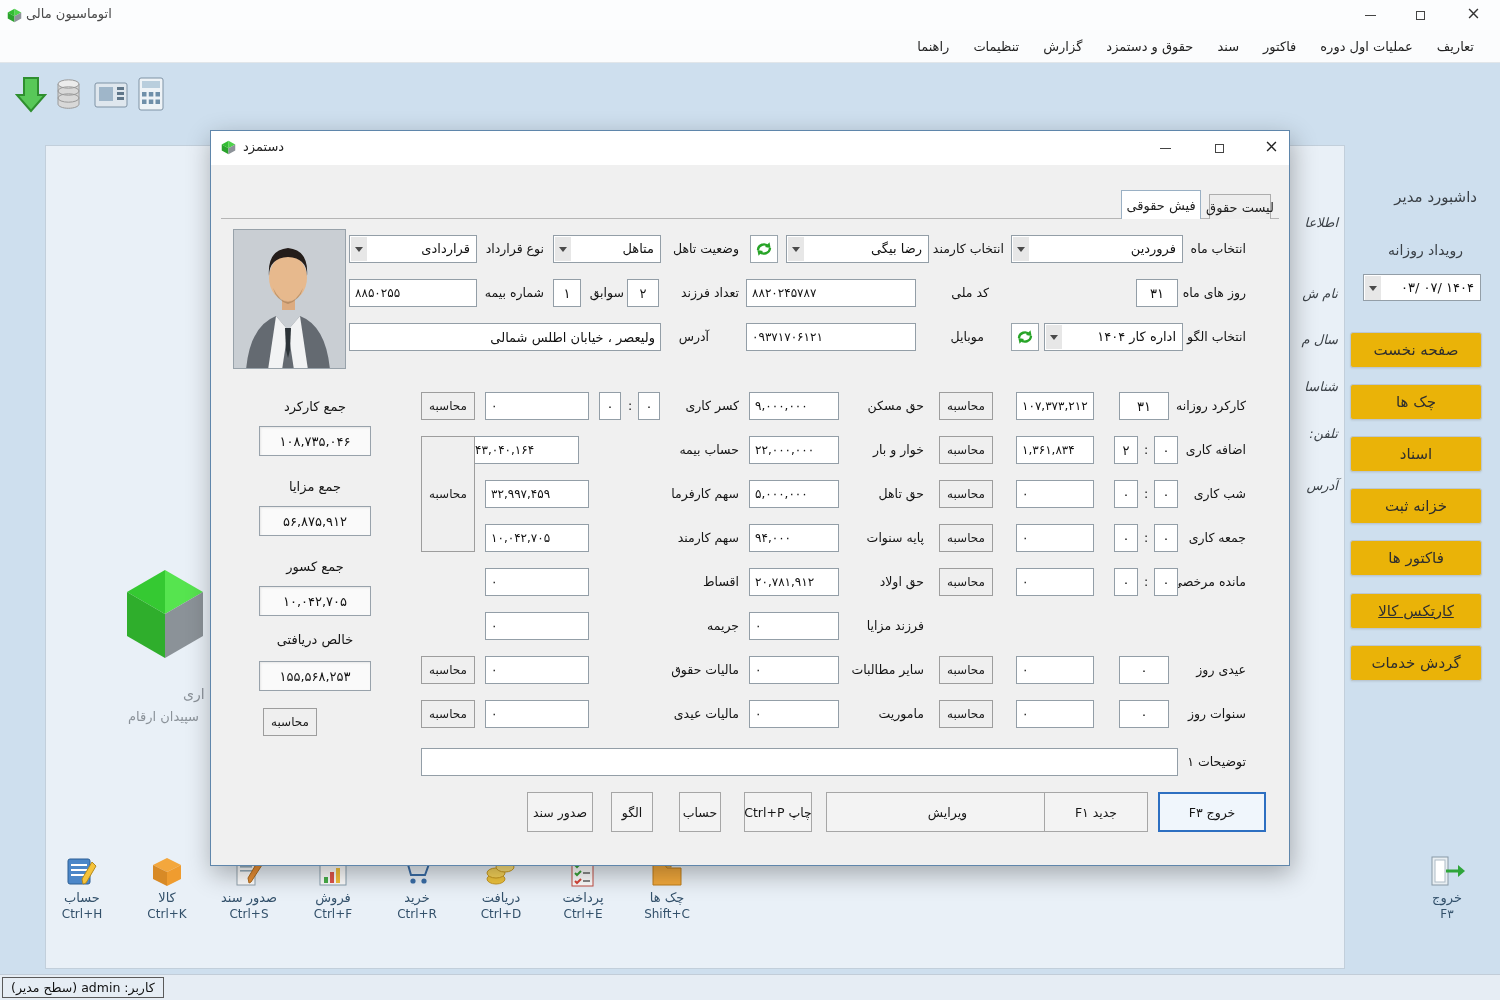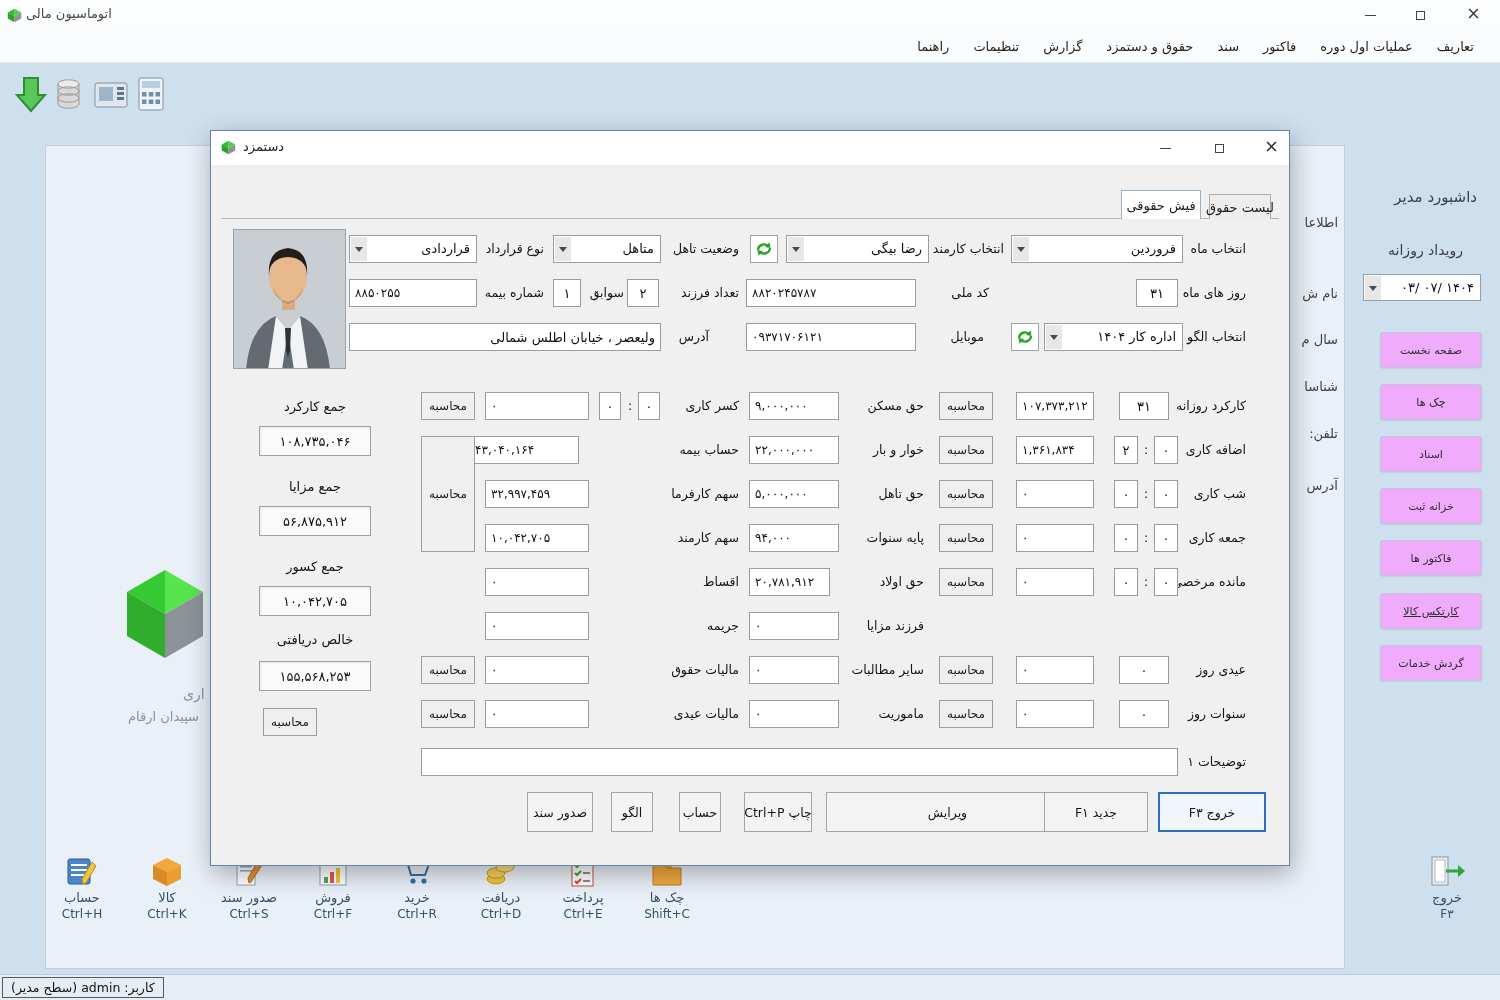--- a/index.html
+++ b/index.html
@@ -9,25 +9,25 @@
 #titlebar{position:absolute;left:0;top:0;width:1500px;height:30px;background:#fcfdfe;}
 #apptitle{position:absolute;left:26px;top:6px;font-size:13px;color:#4a4a4a;}
 .winctl{position:absolute;top:4px;width:34px;height:22px;text-align:center;color:#333;font-size:13px;line-height:22px;}
 .boxglyph{display:inline-block;width:9px;height:9px;border:1px solid #444;vertical-align:middle;}
 .minglyph{display:inline-block;width:11px;height:1px;background:#444;vertical-align:middle;}
 #menubar{position:absolute;left:0;top:30px;width:1500px;height:33px;background:#fbfcfd;border-bottom:1px solid #e1e6ea;display:flex;align-items:center;padding:0 14px;}
 .menu-item{padding:0 12px;font-size:13px;color:#1f1f1f;line-height:33px;white-space:nowrap;}
 .toolbtn{position:absolute;display:flex;align-items:center;justify-content:center;}
 
 #main-panel{position:absolute;left:45px;top:145px;width:1300px;height:824px;background:#e9f0f7;border:1px solid #c2cfdb;z-index:1;}
-.cutlbl{position:absolute;font-size:13px;color:#3c4248;white-space:nowrap;z-index:2;}
+.cutlbl{position:absolute;font-size:13px;color:#3c4248;white-space:nowrap;z-index:2;font-style:italic;}
 .brandtxt{position:absolute;color:#8b9299;white-space:nowrap;z-index:2;}
 
 .side-title{position:absolute;font-size:15px;color:#3a4046;white-space:nowrap;z-index:3;}
-.sbtn{position:absolute;width:102px;height:36px;background:#f0abfc;border:1px solid #bcc7d1;border-radius:3px;font-size:11px;color:#2e2e2e;display:flex;align-items:center;justify-content:center;box-shadow:0 1px 2px rgba(0,0,0,.07);z-index:3;white-space:nowrap;}
+.sbtn{position:absolute;width:132px;height:36px;background:#eab308;border:1px solid #bcc7d1;border-radius:3px;font-size:15px;color:#2e2e2e;display:flex;align-items:center;justify-content:center;box-shadow:0 1px 2px rgba(0,0,0,.07);z-index:3;white-space:nowrap;}
 
 .fld{position:absolute;height:28px;background:#fff;border:1px solid #939ea7;font-size:13px;color:#101010;display:flex;align-items:center;padding:0 5px;overflow:hidden;white-space:nowrap;}
 .ltr{direction:ltr;justify-content:flex-start;font-size:12px;}
 .ctr{justify-content:center;padding:0 2px;}
 .dlbl{position:absolute;height:28px;line-height:28px;font-size:12.5px;color:#141414;white-space:nowrap;}
 .combo{position:absolute;height:28px;background:#fff;border:1px solid #939ea7;}
 .combo .txt{position:absolute;left:20px;right:6px;top:0;height:26px;line-height:26px;font-size:13px;color:#101010;white-space:nowrap;overflow:hidden;}
 .combo .arw{position:absolute;left:1px;top:1px;width:16px;height:24px;background:#e7e7e7;display:flex;align-items:center;justify-content:center;}
 .combo .arw::after{content:"";border-left:4px solid transparent;border-right:4px solid transparent;border-top:5px solid #4a4a4a;}
 .gbtn{position:absolute;background:#efefef;border:1px solid #9d9d9d;font-size:12px;color:#1c1c1c;display:flex;align-items:center;justify-content:center;white-space:nowrap;}
@@ -291,21 +291,21 @@
 
     <div class="dlbl" style="right:365px;top:261px;">حق مسکن</div>
     <div class="fld ltr" style="left:538px;top:261px;width:90px;">۹,۰۰۰,۰۰۰</div>
     <div class="dlbl" style="right:365px;top:305px;">خوار و بار</div>
     <div class="fld ltr" style="left:538px;top:305px;width:90px;">۲۲,۰۰۰,۰۰۰</div>
     <div class="dlbl" style="right:365px;top:349px;">حق تاهل</div>
     <div class="fld ltr" style="left:538px;top:349px;width:90px;">۵,۰۰۰,۰۰۰</div>
     <div class="dlbl" style="right:365px;top:393px;">پایه سنوات</div>
     <div class="fld ltr" style="left:538px;top:393px;width:90px;">۹۴,۰۰۰</div>
     <div class="dlbl" style="right:365px;top:437px;">حق اولاد</div>
-    <div class="fld ltr" style="left:538px;top:437px;width:81px;">۲۰,۷۸۱,۹۱۲</div>
+    <div class="fld ltr" style="left:538px;top:437px;width:90px;">۲۰,۷۸۱,۹۱۲</div>
     <div class="dlbl" style="right:365px;top:481px;">فرزند مزایا</div>
     <div class="fld ltr" style="left:538px;top:481px;width:90px;">۰</div>
     <div class="dlbl" style="right:365px;top:525px;">سایر مطالبات</div>
     <div class="fld ltr" style="left:538px;top:525px;width:90px;">۰</div>
     <div class="dlbl" style="right:365px;top:569px;">ماموریت</div>
     <div class="fld ltr" style="left:538px;top:569px;width:90px;">۰</div>
 
     <div class="dlbl" style="right:550px;top:261px;">کسر کاری</div>
     <div class="fld ctr" style="left:427px;top:261px;width:22px;">۰</div>
     <div class="dlbl" style="left:414px;top:261px;width:10px;text-align:center;">:</div>

